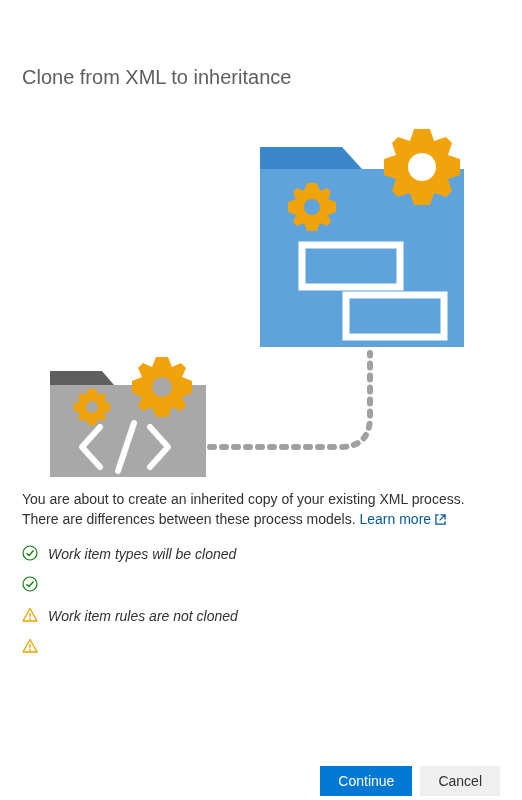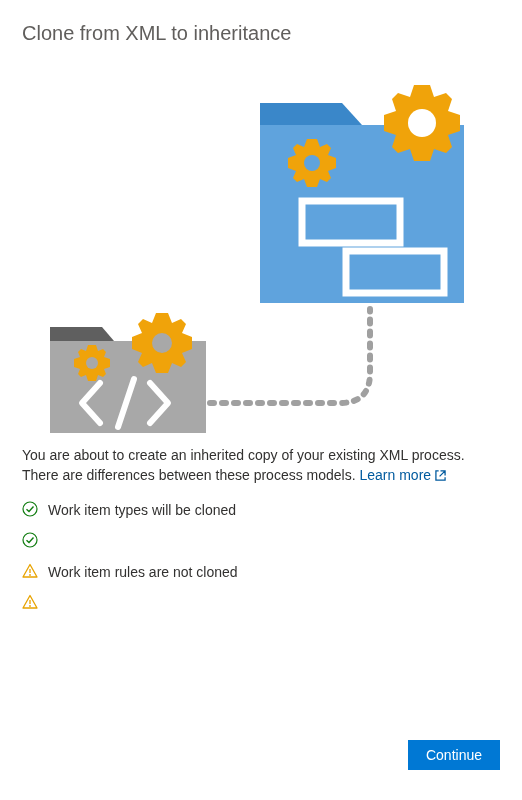--- a/index.html
+++ b/index.html
@@ -10,20 +10,21 @@
       height: 800px;
       padding: 22px 22px 22px 22px;
       color: #323130;
       position: relative;
     }
     .title {
       font-size: 20px;
       font-weight: 400;
       color: #605e5c;
       margin-bottom: 18px;
+      margin-top: 44px;
     }
     .illustration {
       width: 100%;
       height: 370px;
       position: relative;
       margin-bottom: 12px;
     }
     .description {
       font-size: 14px;
       color: #323130;
@@ -43,25 +44,26 @@
     .checklist {
       list-style: none;
     }
     .checklist li {
       display: flex;
       align-items: center;
       font-size: 14px;
       color: #323130;
       padding: 6px 0;
       gap: 10px;
+      font-style: italic;
     }
     .check-icon { flex-shrink: 0; }
     .actions {
       position: absolute;
-      bottom: 30px;
+      bottom: 4px;
       right: 22px;
       display: flex;
       gap: 8px;
       margin-top: 17px;
     }
     .btn {
       font-family: inherit;
       font-size: 14px;
       padding: 7px 18px;
       border: none;
@@ -157,13 +159,14 @@
     <span class="check-icon"><svg width="16" height="16" viewBox="0 0 16 16">
           <path d="M8 1.5 L15 14 L1 14 Z" fill="none" stroke="#e8a300" stroke-width="1.3" stroke-linejoin="round"></path>
           <line x1="8" y1="6" x2="8" y2="10" stroke="#e8a300" stroke-width="1.3"></line>
           <circle cx="8" cy="12" r="0.9" fill="#e8a300"></circle>
         </svg></span>
   </li>
 </ul>
 
 <div class="actions">
   <button class="btn btn-primary">Continue</button>
+  <button class="btn btn-secondary">Cancel</button>
 </div>
 
 </body></html>

